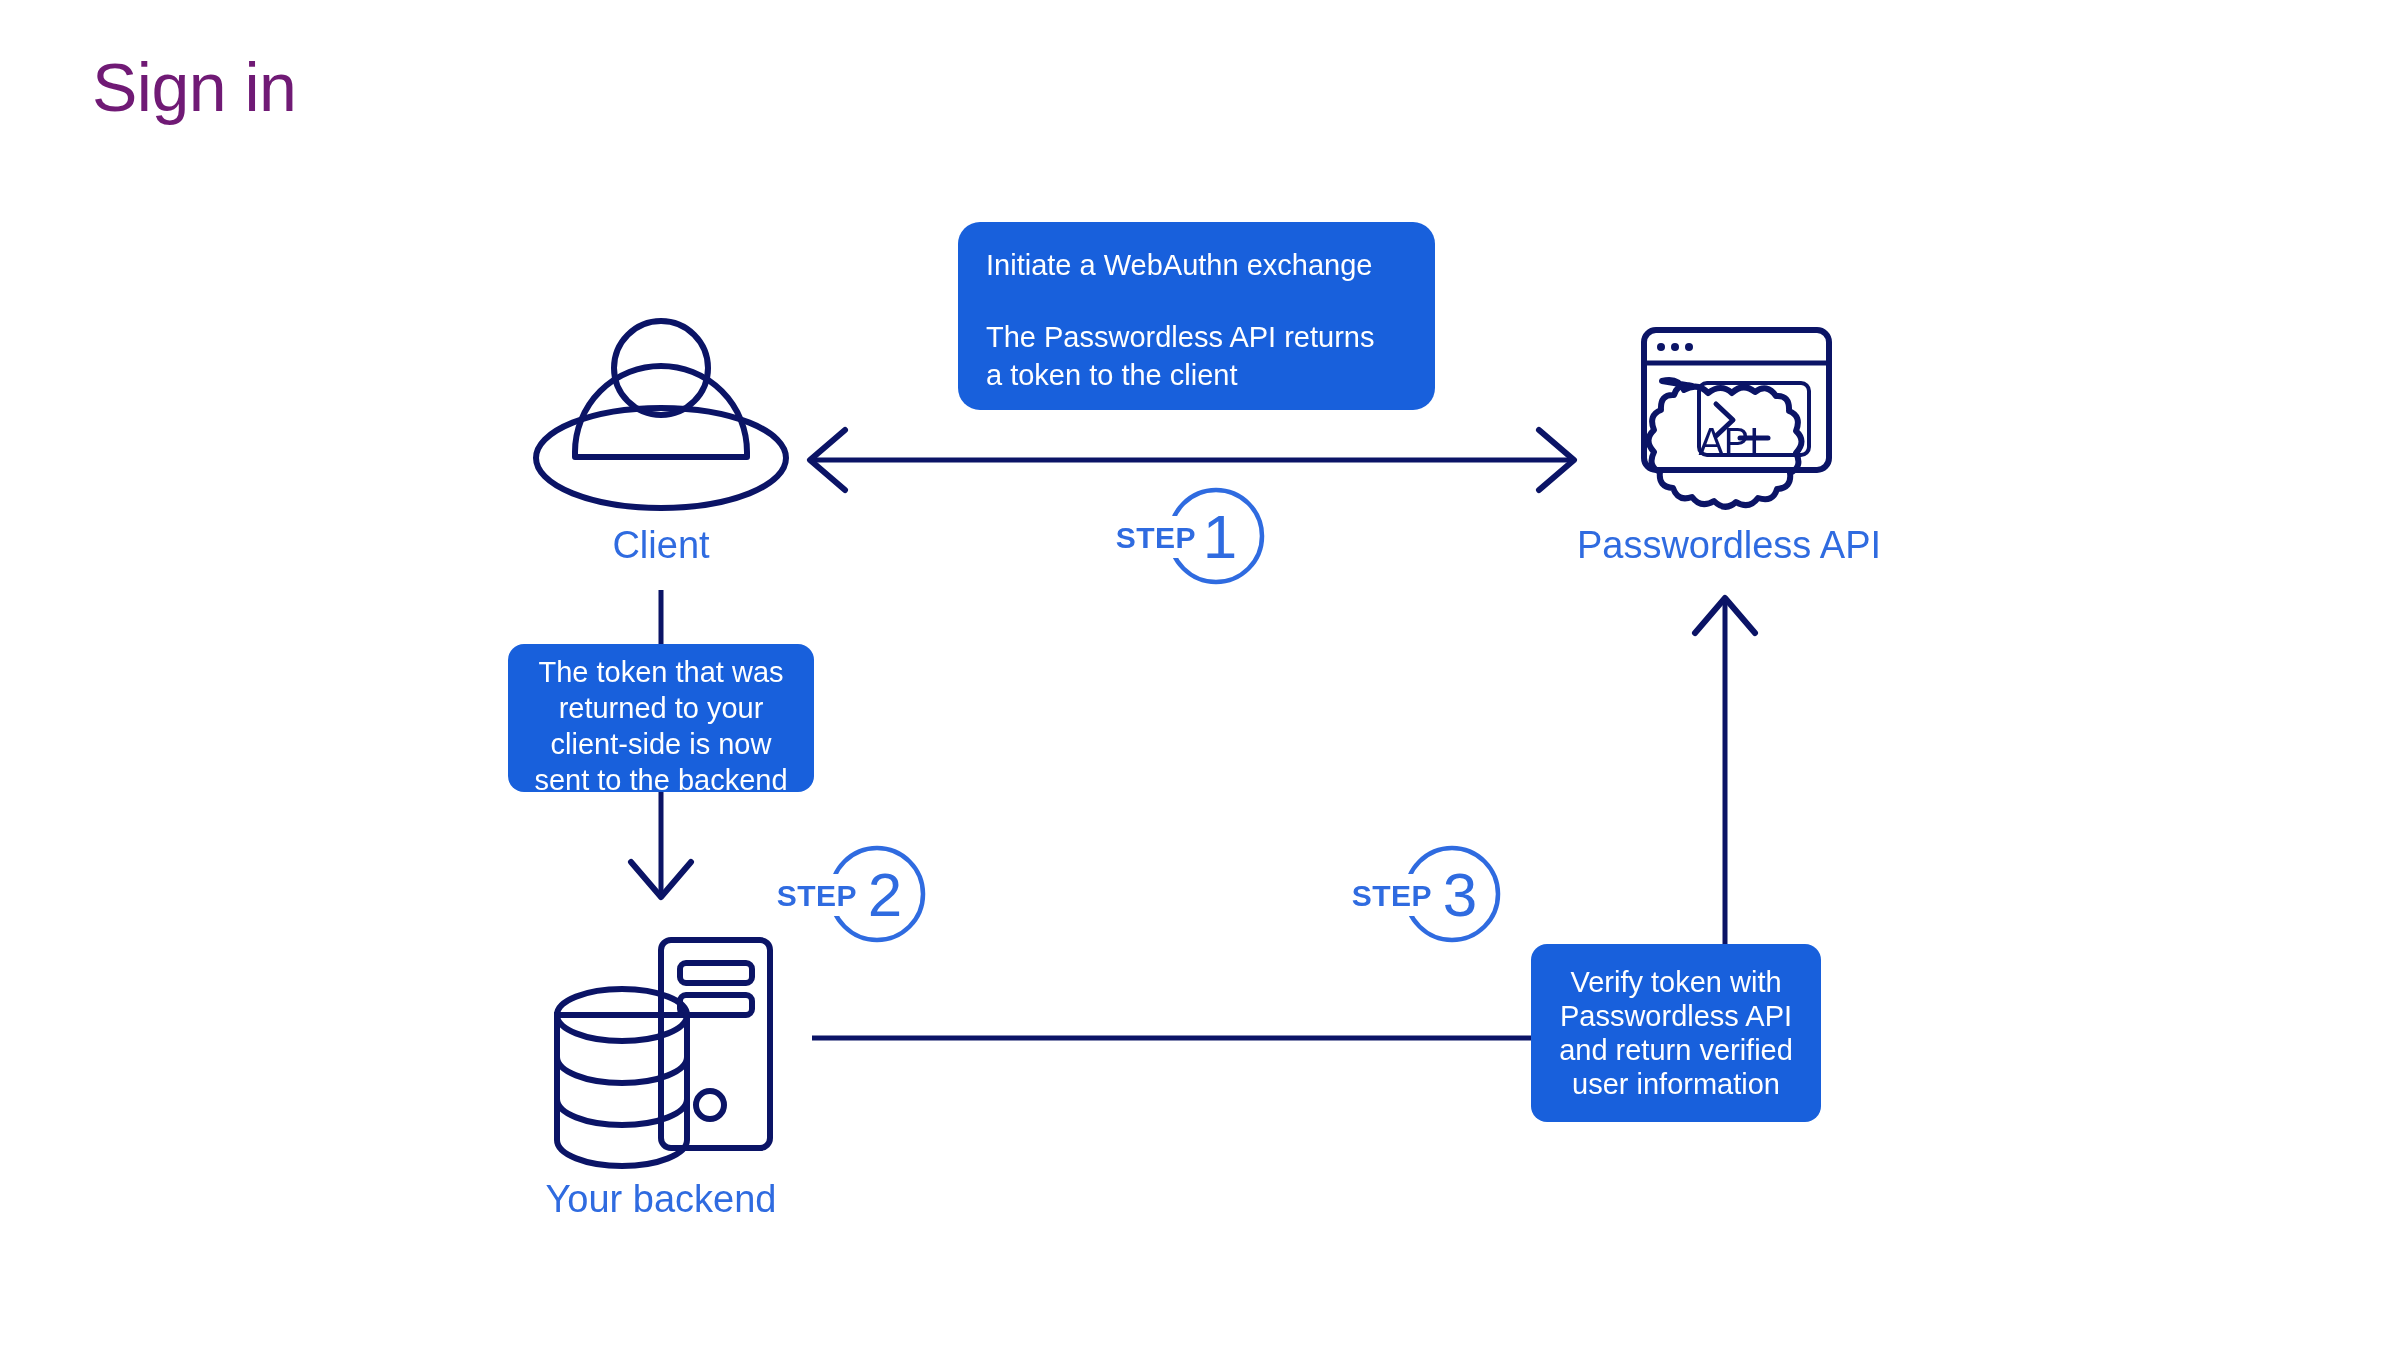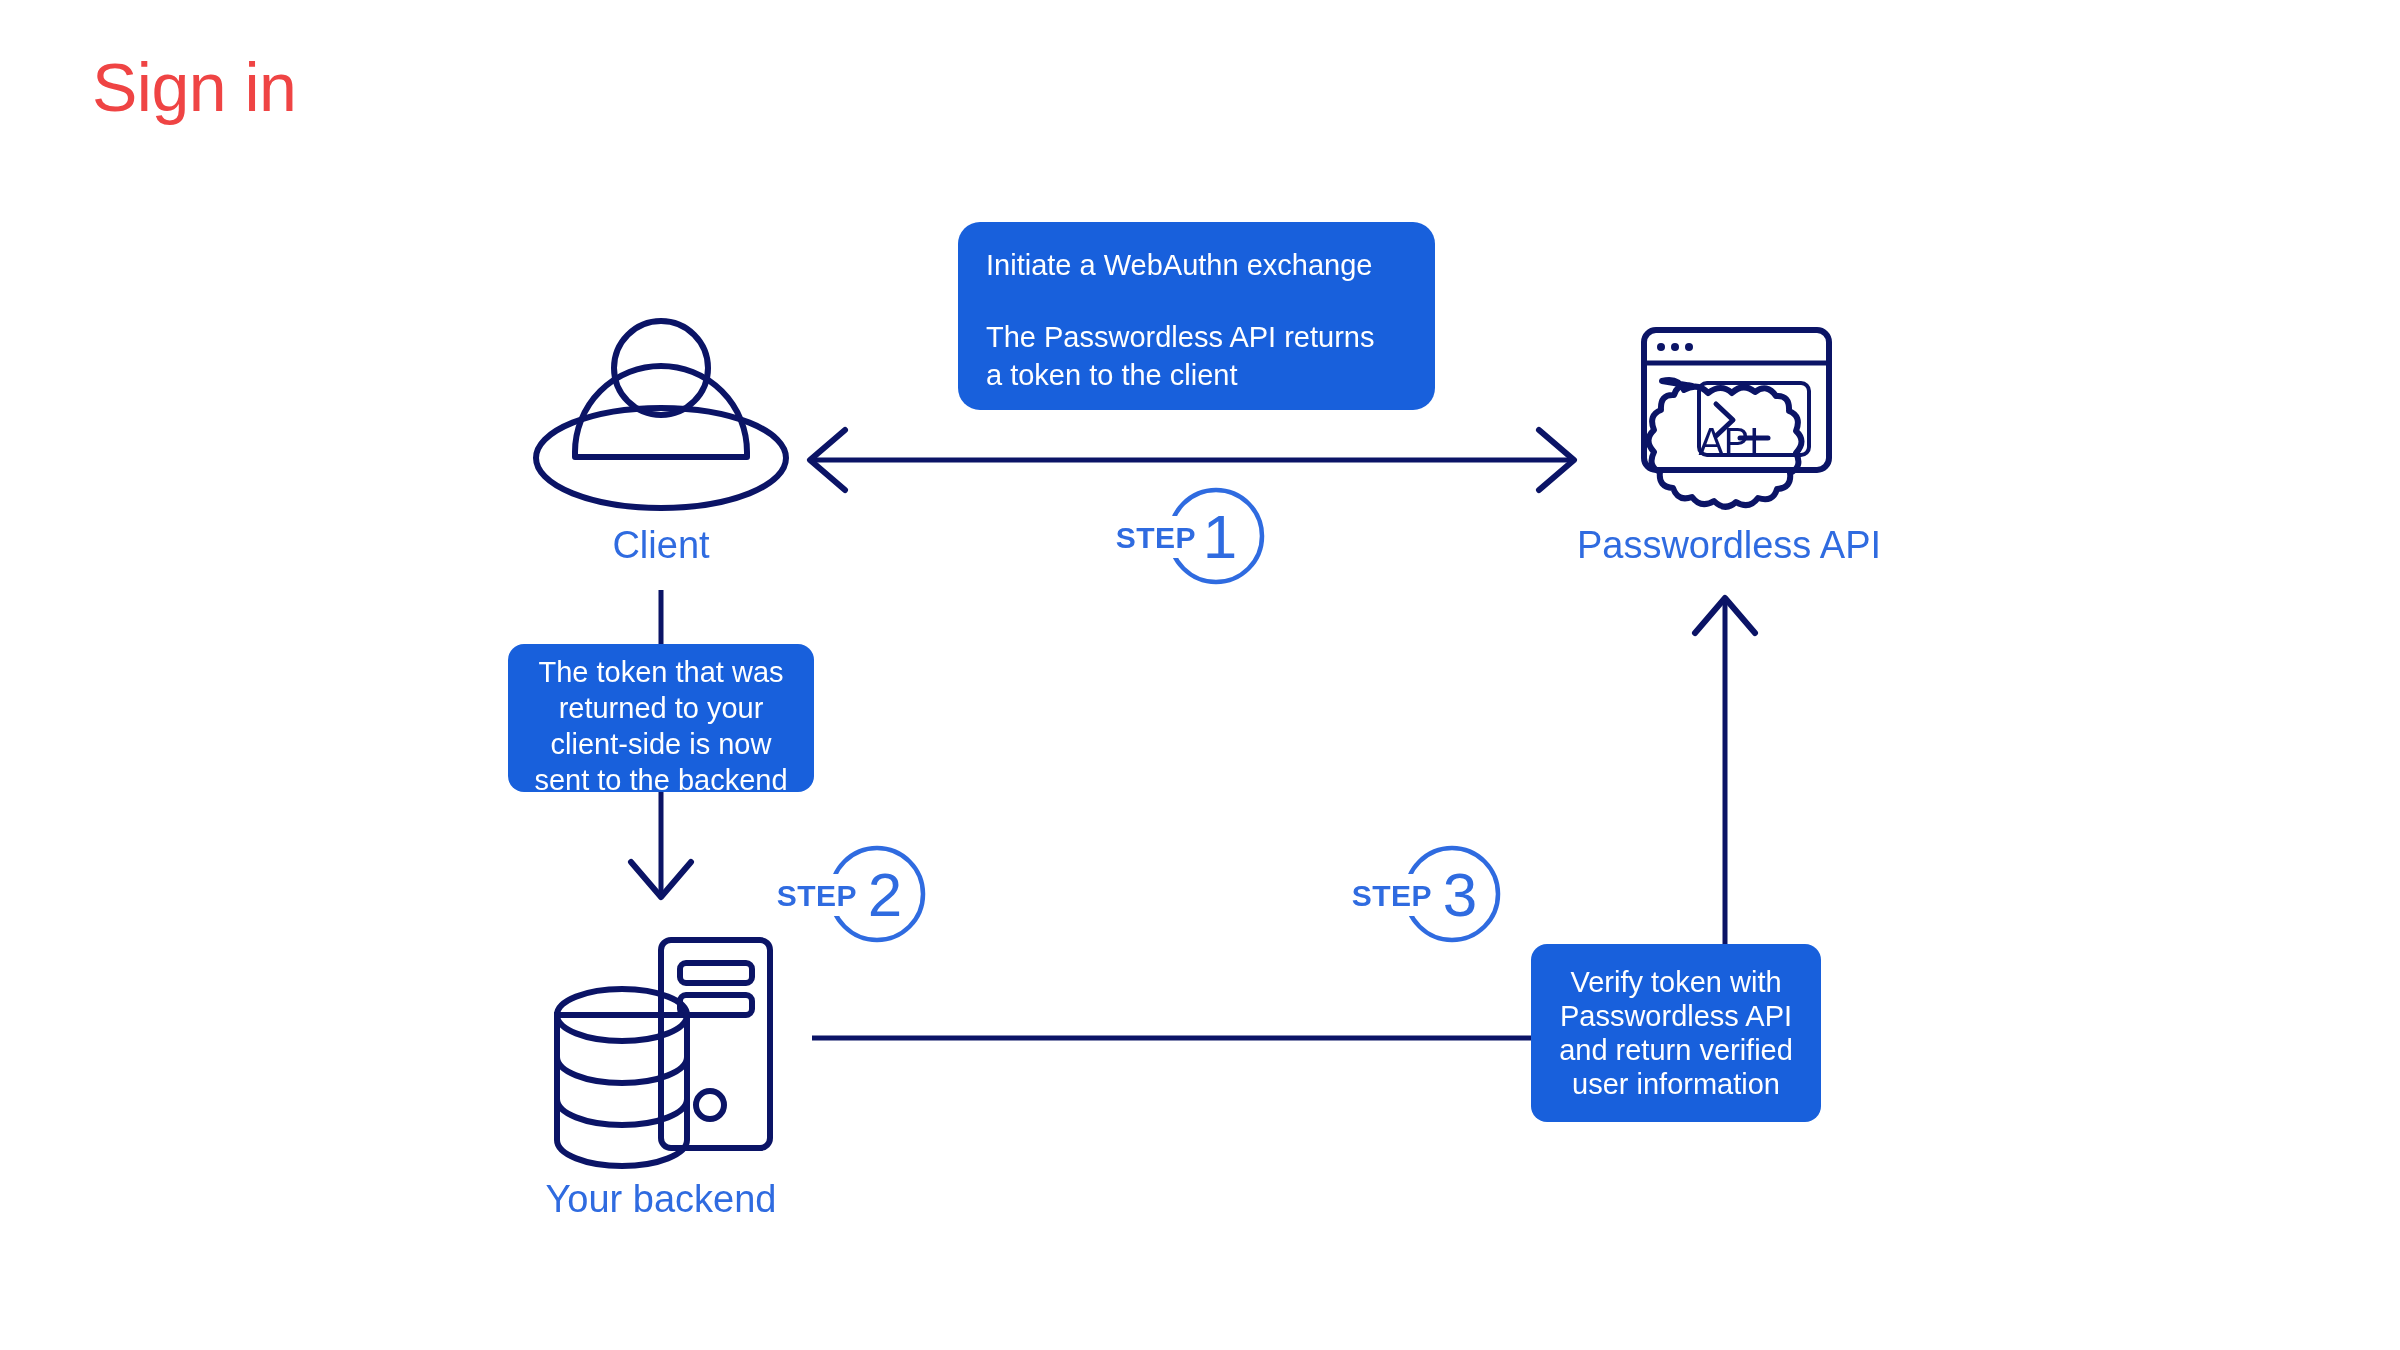--- a/index.html
+++ b/index.html
@@ -21,21 +21,21 @@
     background: #ffffff;
     border-radius: 22px;
     overflow: hidden;
   }
   .page-title {
     position: absolute;
     left: 92px;
     top: 48px;
     font-size: 68px;
     line-height: 1.15;
-    color: #ef4444;
+    color: #701a75;
     letter-spacing: -0.5px;
     font-weight: 400;
     white-space: nowrap;
   }
   svg.diagram {
     position: absolute;
     left: 0;
     top: 0;
     width: 2400px;
     height: 1350px;

